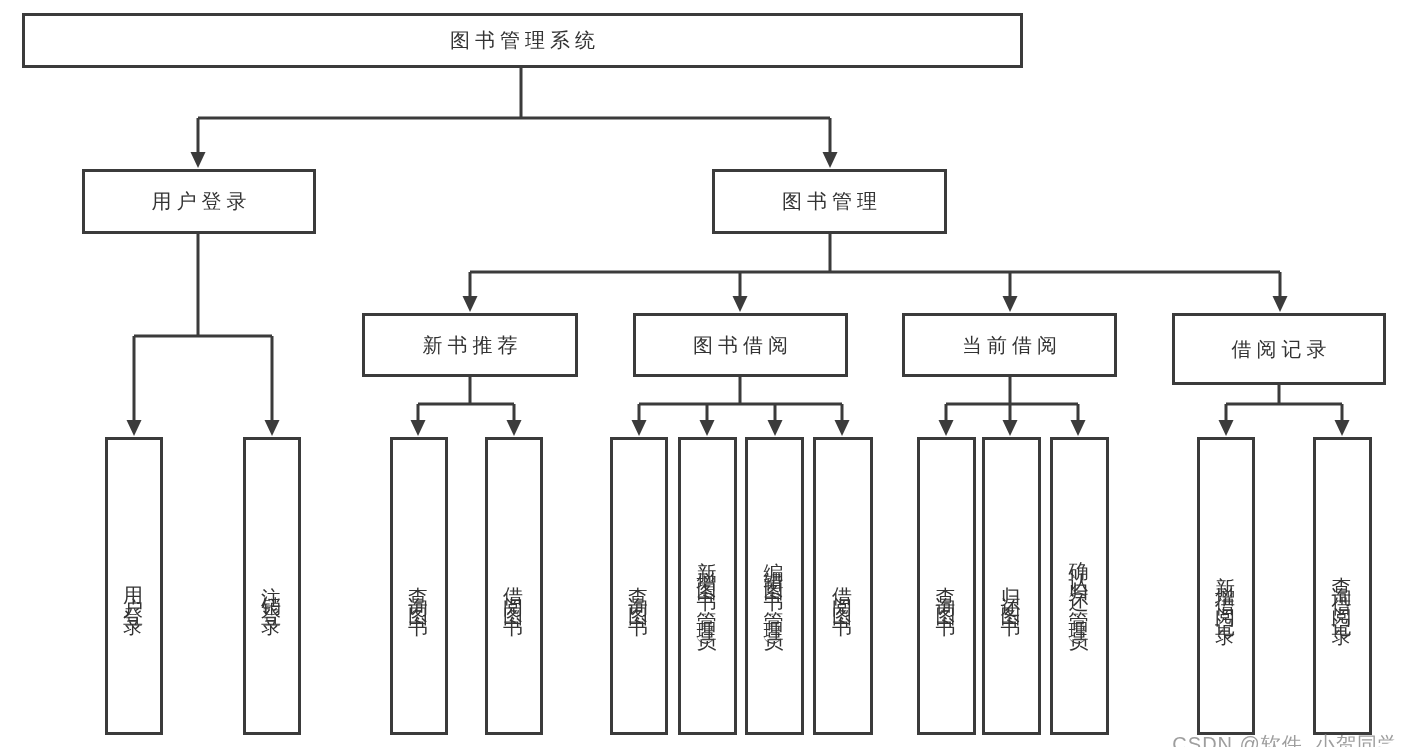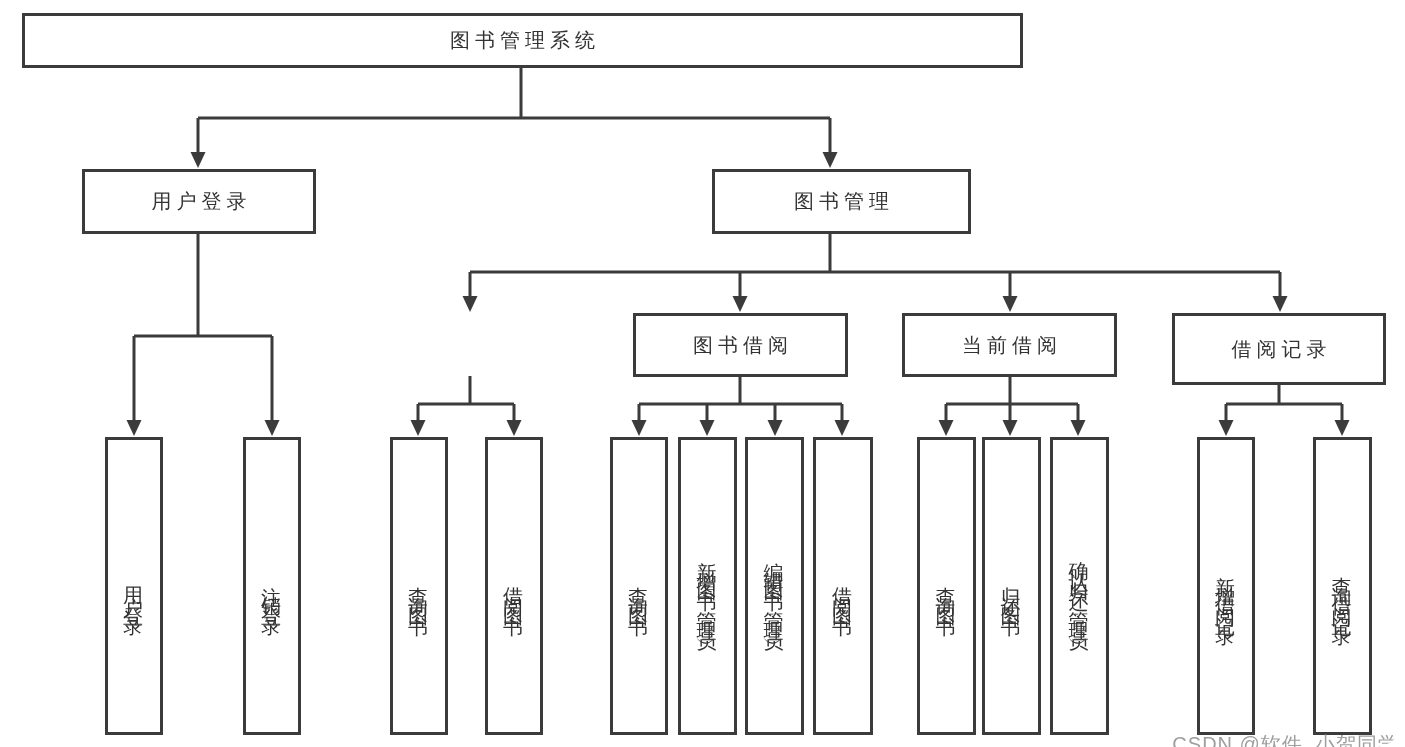--- a/index.html
+++ b/index.html
@@ -113,24 +113,27 @@
     <polygon points="1334.5,420 1349.5,420 1342,436"></polygon>
   </svg>
 
   <div class="hbox" style="left:22px; top:13px; width:1001px; height:55px;">
     <span class="hlabel">图书管理系统</span>
   </div>
 
   <div class="hbox" style="left:82px; top:169px; width:234px; height:65px;">
     <span class="hlabel">用户登录</span>
   </div>
-  <div class="hbox" style="left:712px; top:169px; width:259px; height:65px;">
+  <div class="hbox" style="left:712px; top:169px; width:235px; height:65px;">
     <span class="hlabel">图书管理</span>
   </div>
 
+  <div class="hbox" style="left:362px; top:313px; width:216px; height:64px;">
+    <span class="hlabel">新书推荐</span>
+  </div>
   <div class="hbox" style="left:902px; top:313px; width:215px; height:64px;">
     <span class="hlabel">当前借阅</span>
   </div>
   <div class="hbox" style="left:633px; top:313px; width:215px; height:64px;">
     <span class="hlabel">图书借阅</span>
   </div>
   <div class="hbox" style="left:1172px; top:313px; width:214px; height:72px;">
     <span class="hlabel">借阅记录</span>
   </div>
 

